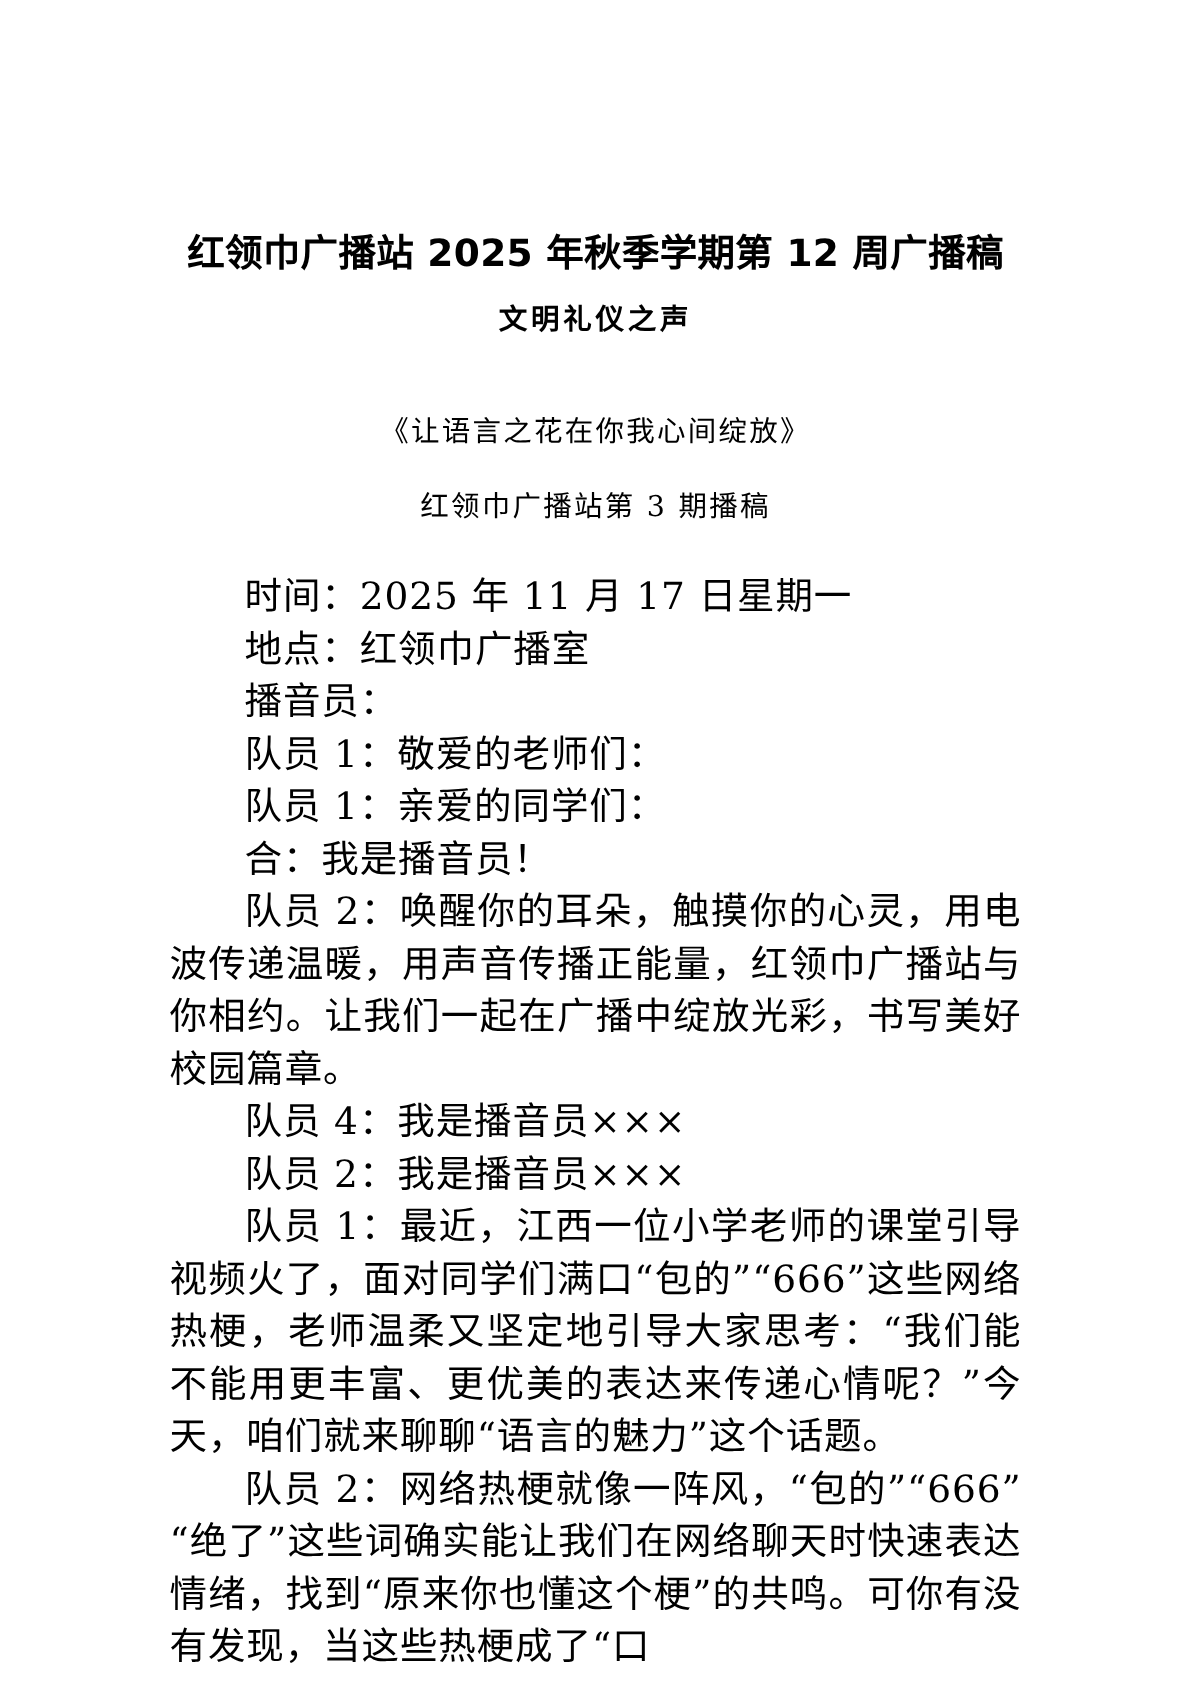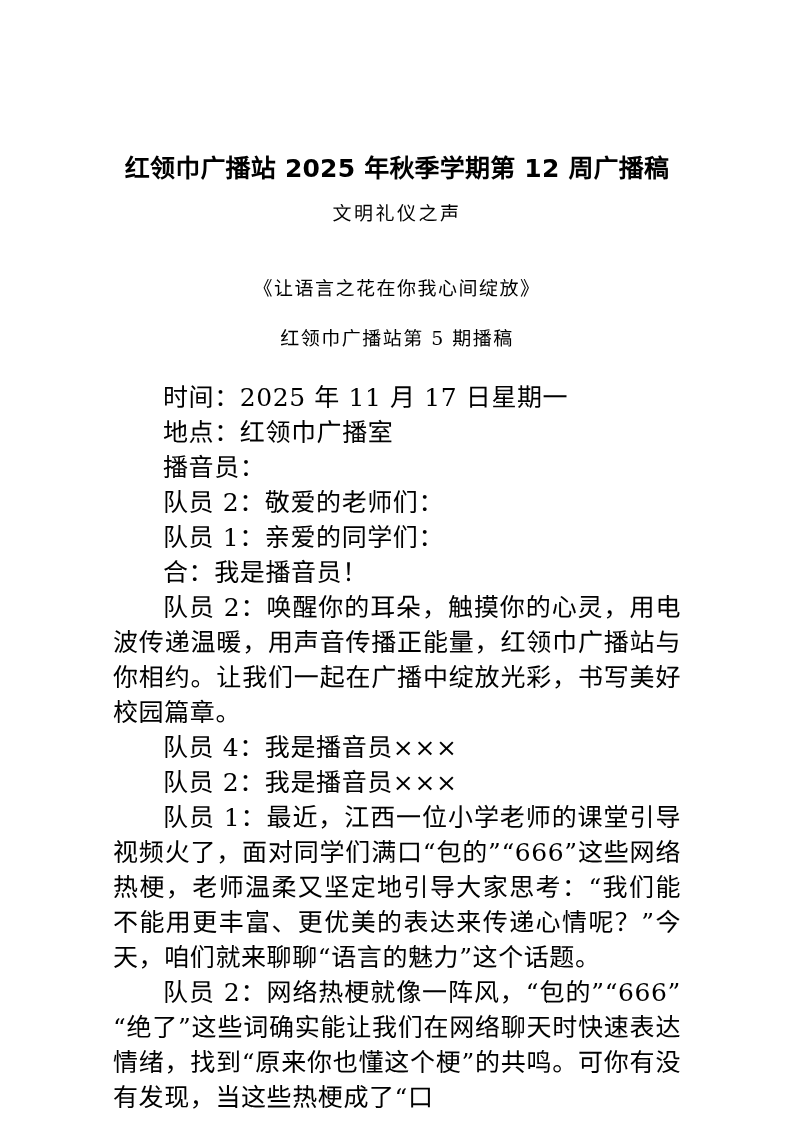--- a/index.html
+++ b/index.html
@@ -47,21 +47,21 @@
     line-height: 34px;
     text-align: center;
     letter-spacing: 0.2px;
     white-space: nowrap;
   }
 
   .doc-subtitle {
     margin: 0;
     padding-top: 12px;
     font-family: "DejaVu Serif", "Liberation Serif", serif;
-    font-weight: normal;
+    font-weight: bold;
     font-size: 19px;
     line-height: 30px;
     text-align: center;
     letter-spacing: 2.5px;
   }
 
   .spacer-after-subtitle { height: 28px; }
 
   .centered-line {
     margin: 14px;
@@ -94,32 +94,32 @@
   <div class="content">
 
     <h1 class="doc-title">红领巾广播站 2025 年秋季学期第 12 周广播稿</h1>
 
     <h2 class="doc-subtitle">文明礼仪之声</h2>
 
     <div class="spacer-after-subtitle"></div>
 
     <p class="centered-line">《让语言之花在你我心间绽放》</p>
 
-    <p class="centered-line">红领巾广播站第 5 期播稿</p>
+    <p class="centered-line">红领巾广播站第 3 期播稿</p>
 
     <div class="spacer-after-center"></div>
 
     <p class="para indent">时间：2025 年 11 月 17 日星期一</p>
 
     <p class="para indent">地点：红领巾广播室</p>
 
     <p class="para indent">播音员：</p>
 
     <div id="script-body">
-        <p class="para indent">队员 2：敬爱的老师们：</p>
+        <p class="para indent">队员 1：敬爱的老师们：</p>
         <p class="para indent">队员 1：亲爱的同学们：</p>
         <p class="para indent">合：我是播音员！</p>
         <p class="para indent">队员 2：唤醒你的耳朵，触摸你的心灵，用电波传递温暖，用声音传播正能量，红领巾广播站与你相约。让我们一起在广播中绽放光彩，书写美好校园篇章。</p>
         <p class="para indent">队员 4：我是播音员×××</p>
         <p class="para indent">队员 2：我是播音员×××</p>
         <p class="para indent">队员 1：最近，江西一位小学老师的课堂引导视频火了，面对同学们满口“包的”“666”这些网络热梗，老师温柔又坚定地引导大家思考：“我们能不能用更丰富、更优美的表达来传递心情呢？”今天，咱们就来聊聊“语言的魅力”这个话题。</p>
         <p class="para indent">队员 2：网络热梗就像一阵风，“包的”“666”“绝了”这些词确实能让我们在网络聊天时快速表达情绪，找到“原来你也懂这个梗”的共鸣。可你有没有发现，当这些热梗成了“口</p>
       </div>
 
   </div>

